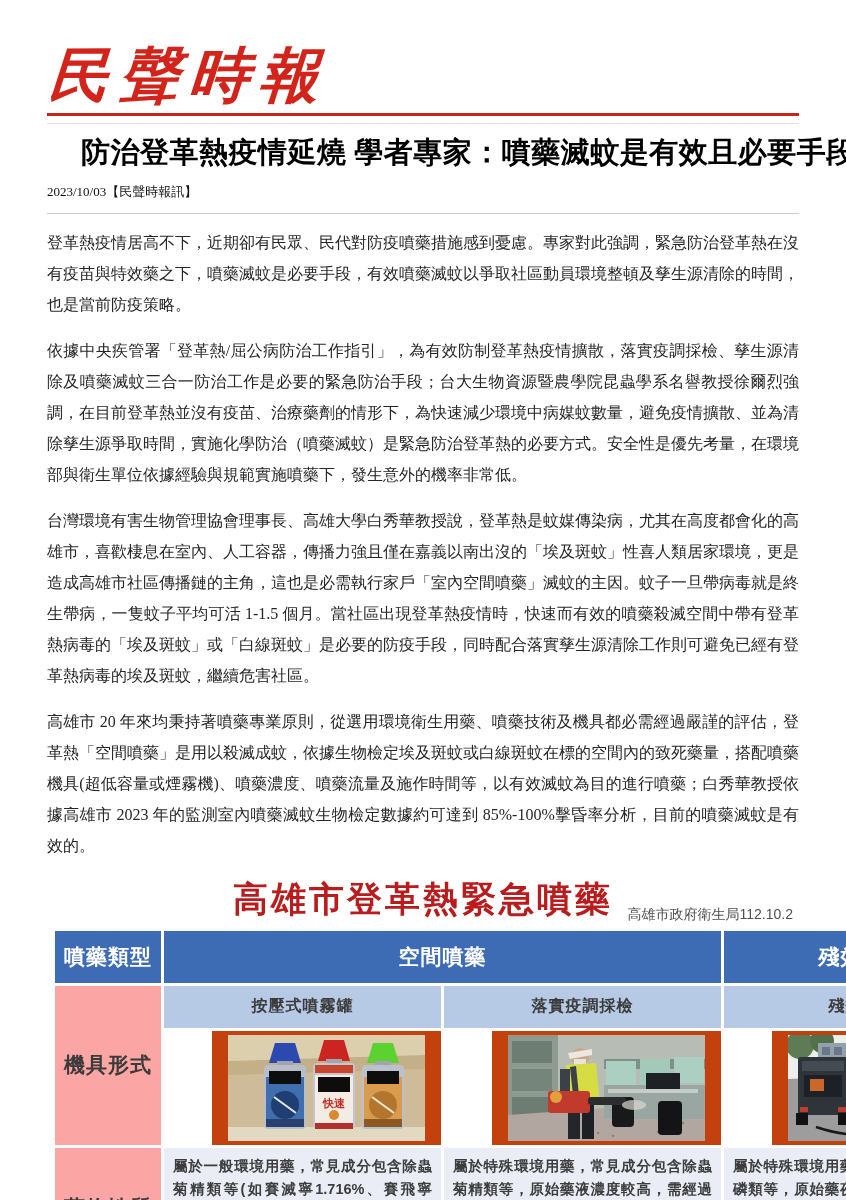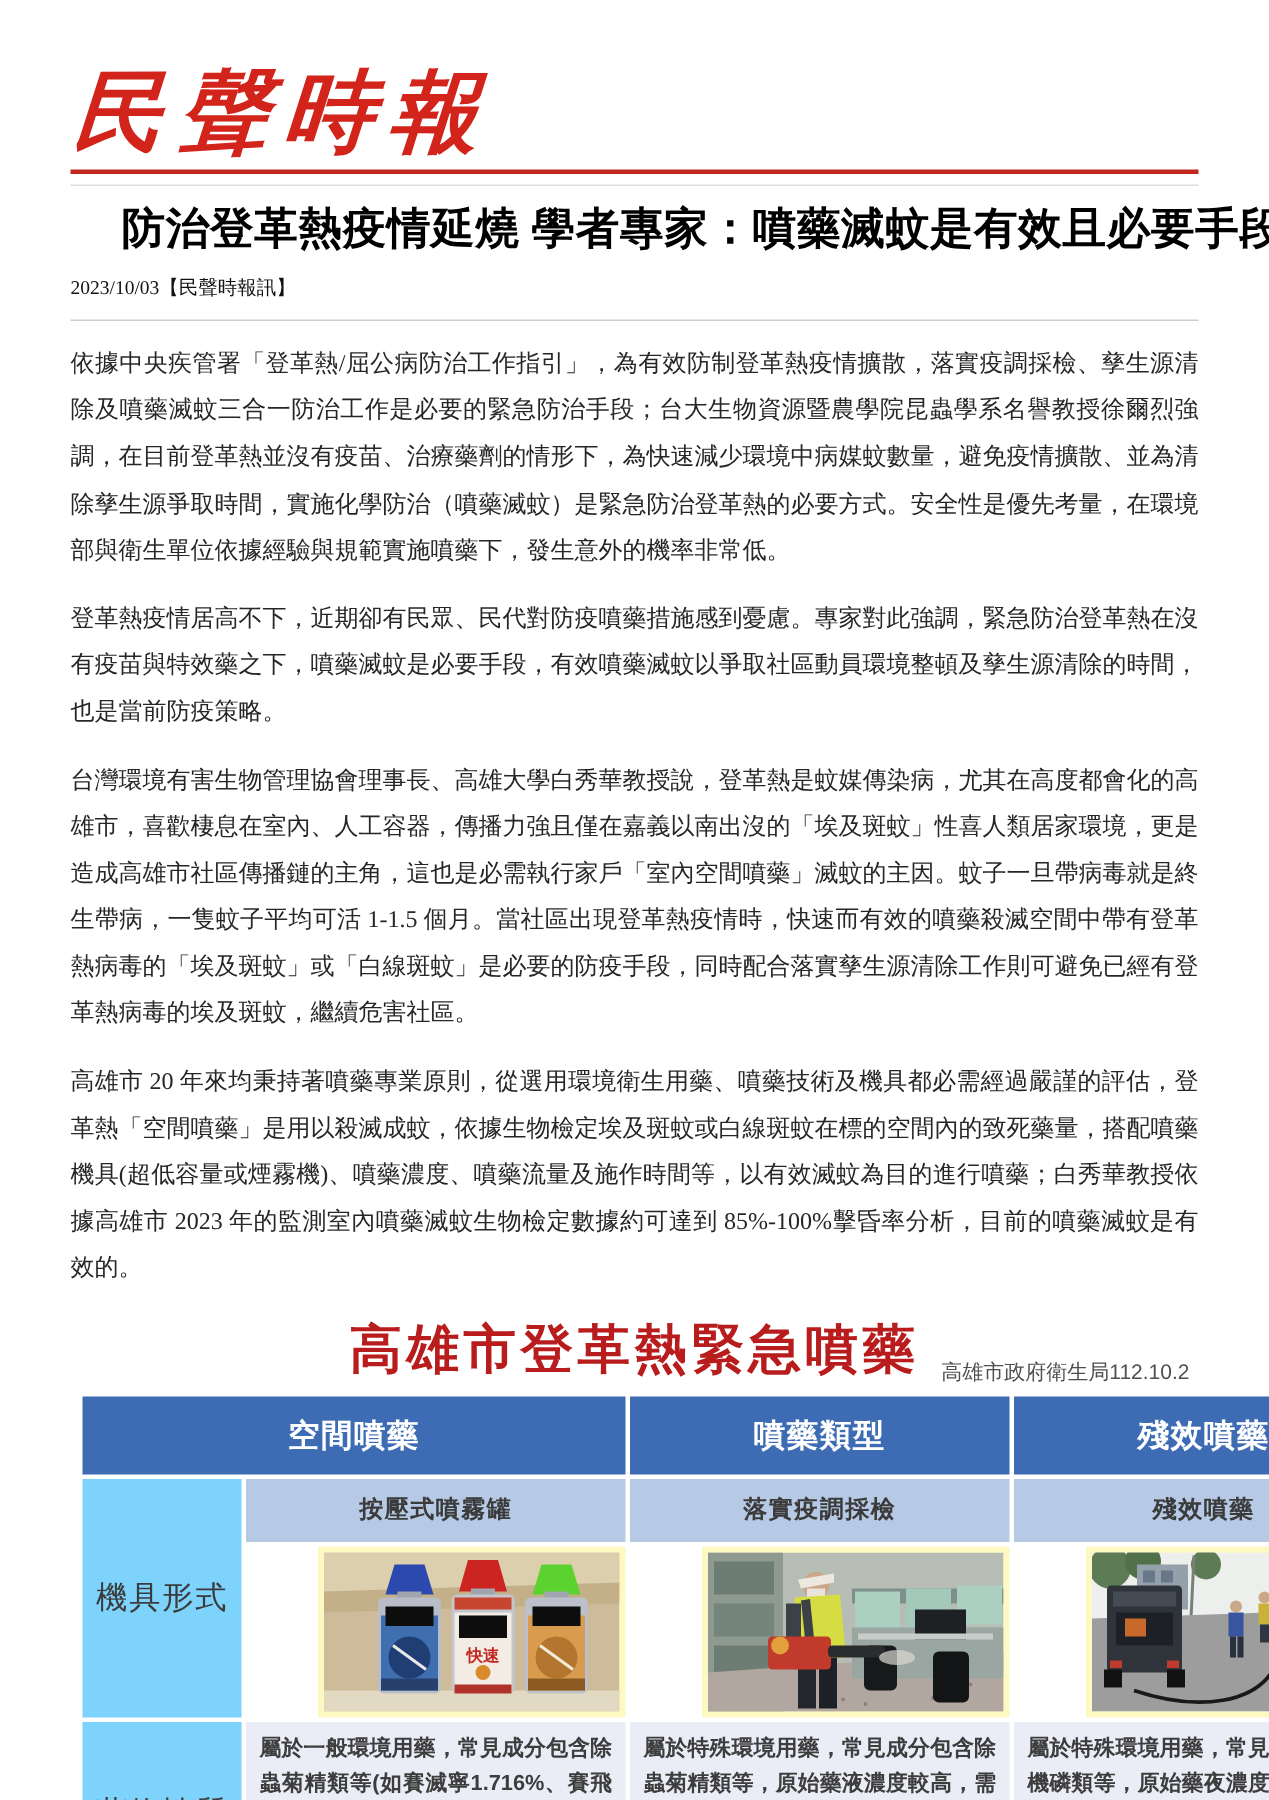--- a/index.html
+++ b/index.html
@@ -61,24 +61,24 @@
   .cell { display:flex; align-items:center; justify-content:center; }
   .cell-head {
     background:#3d6cb4; color:#ffffff;
     font-size:21px; font-weight:bold; letter-spacing:1px;
   }
   .cell-sub {
     background:#b6cae5; color:#3b3b3b;
     font-size:16px; font-weight:bold; letter-spacing:1px;
   }
   .cell-label {
-    background:#7dd3fc; color:#3b3b3b;
-    font-size:21px; font-weight:normal; letter-spacing:1px;
-  }
-  .cell-photo { background:#fef9c3; padding:4px;margin-left:48px; }
+    background:#fca5a5; color:#3b3b3b;
+    font-size:21px; font-weight:bold; letter-spacing:1px;
+  }
+  .cell-photo { background:#c2410c; padding:16px;margin-left:48px; }
   .cell-photo svg { display:block; }
   .cell-text {
     background:#ebedf6; color:#3d3d3d;
     font-size:14.5px; font-weight:bold; line-height:1.6;
     align-items:flex-start; justify-content:flex-start;
     padding:7px 9px; text-align:justify; display:block;
   }
   .span2 { grid-column:span 2; }
   .rowspan2 { grid-row:span 2; }
 </style>
@@ -91,35 +91,35 @@
     <div class="masthead-logo">民聲時報</div>
     <div class="rule-red"></div>
     <div class="rule-faint"></div>
   </div>
 
   <h1 class="headline">防治登革熱疫情延燒 學者專家：噴藥滅蚊是有效且必要手段</h1>
   <div class="dateline">2023/10/03【民聲時報訊】</div>
   <div class="rule-gray"></div>
 
   <div class="body-text">
+    <p>登革熱疫情居高不下，近期卻有民眾、民代對防疫噴藥措施感到憂慮。專家對此強調，緊急防治登革熱在沒有疫苗與特效藥之下，噴藥滅蚊是必要手段，有效噴藥滅蚊以爭取社區動員環境整頓及孳生源清除的時間，也是當前防疫策略。</p>
     <p>依據中央疾管署「登革熱/屈公病防治工作指引」，為有效防制登革熱疫情擴散，落實疫調採檢、孳生源清除及噴藥滅蚊三合一防治工作是必要的緊急防治手段；台大生物資源暨農學院昆蟲學系名譽教授徐爾烈強調，在目前登革熱並沒有疫苗、治療藥劑的情形下，為快速減少環境中病媒蚊數量，避免疫情擴散、並為清除孳生源爭取時間，實施化學防治（噴藥滅蚊）是緊急防治登革熱的必要方式。安全性是優先考量，在環境部與衛生單位依據經驗與規範實施噴藥下，發生意外的機率非常低。</p>
-    <p>登革熱疫情居高不下，近期卻有民眾、民代對防疫噴藥措施感到憂慮。專家對此強調，緊急防治登革熱在沒有疫苗與特效藥之下，噴藥滅蚊是必要手段，有效噴藥滅蚊以爭取社區動員環境整頓及孳生源清除的時間，也是當前防疫策略。</p>
     <p>台灣環境有害生物管理協會理事長、高雄大學白秀華教授說，登革熱是蚊媒傳染病，尤其在高度都會化的高雄市，喜歡棲息在室內、人工容器，傳播力強且僅在嘉義以南出沒的「埃及斑蚊」性喜人類居家環境，更是造成高雄市社區傳播鏈的主角，這也是必需執行家戶「室內空間噴藥」滅蚊的主因。蚊子一旦帶病毒就是終生帶病，一隻蚊子平均可活 1-1.5 個月。當社區出現登革熱疫情時，快速而有效的噴藥殺滅空間中帶有登革熱病毒的「埃及斑蚊」或「白線斑蚊」是必要的防疫手段，同時配合落實孳生源清除工作則可避免已經有登革熱病毒的埃及斑蚊，繼續危害社區。</p>
     <p>高雄市 20 年來均秉持著噴藥專業原則，從選用環境衛生用藥、噴藥技術及機具都必需經過嚴謹的評估，登革熱「空間噴藥」是用以殺滅成蚊，依據生物檢定埃及斑蚊或白線斑蚊在標的空間內的致死藥量，搭配噴藥機具(超低容量或煙霧機)、噴藥濃度、噴藥流量及施作時間等，以有效滅蚊為目的進行噴藥；白秀華教授依據高雄市 2023 年的監測室內噴藥滅蚊生物檢定數據約可達到 85%-100%擊昏率分析，目前的噴藥滅蚊是有效的。</p>
   </div>
 
   <div class="info-head">
     <span class="info-title">高雄市登革熱緊急噴藥</span>
     <span class="info-source">高雄市政府衛生局112.10.2</span>
   </div>
 
   <div class="spray-table">
 
+    <div class="cell cell-head">噴藥類型</div>
     <div class="cell cell-head span2">空間噴藥</div>
-    <div class="cell cell-head">噴藥類型</div>
     <div class="cell cell-head">殘效噴藥</div>
 
     <div class="cell cell-label rowspan2">機具形式</div>
 
     <div class="cell cell-sub">按壓式噴霧罐</div>
     <div class="cell cell-sub">落實疫調採檢</div>
     <div class="cell cell-sub">殘效噴藥</div>
 
     <div class="cell cell-photo">
 

